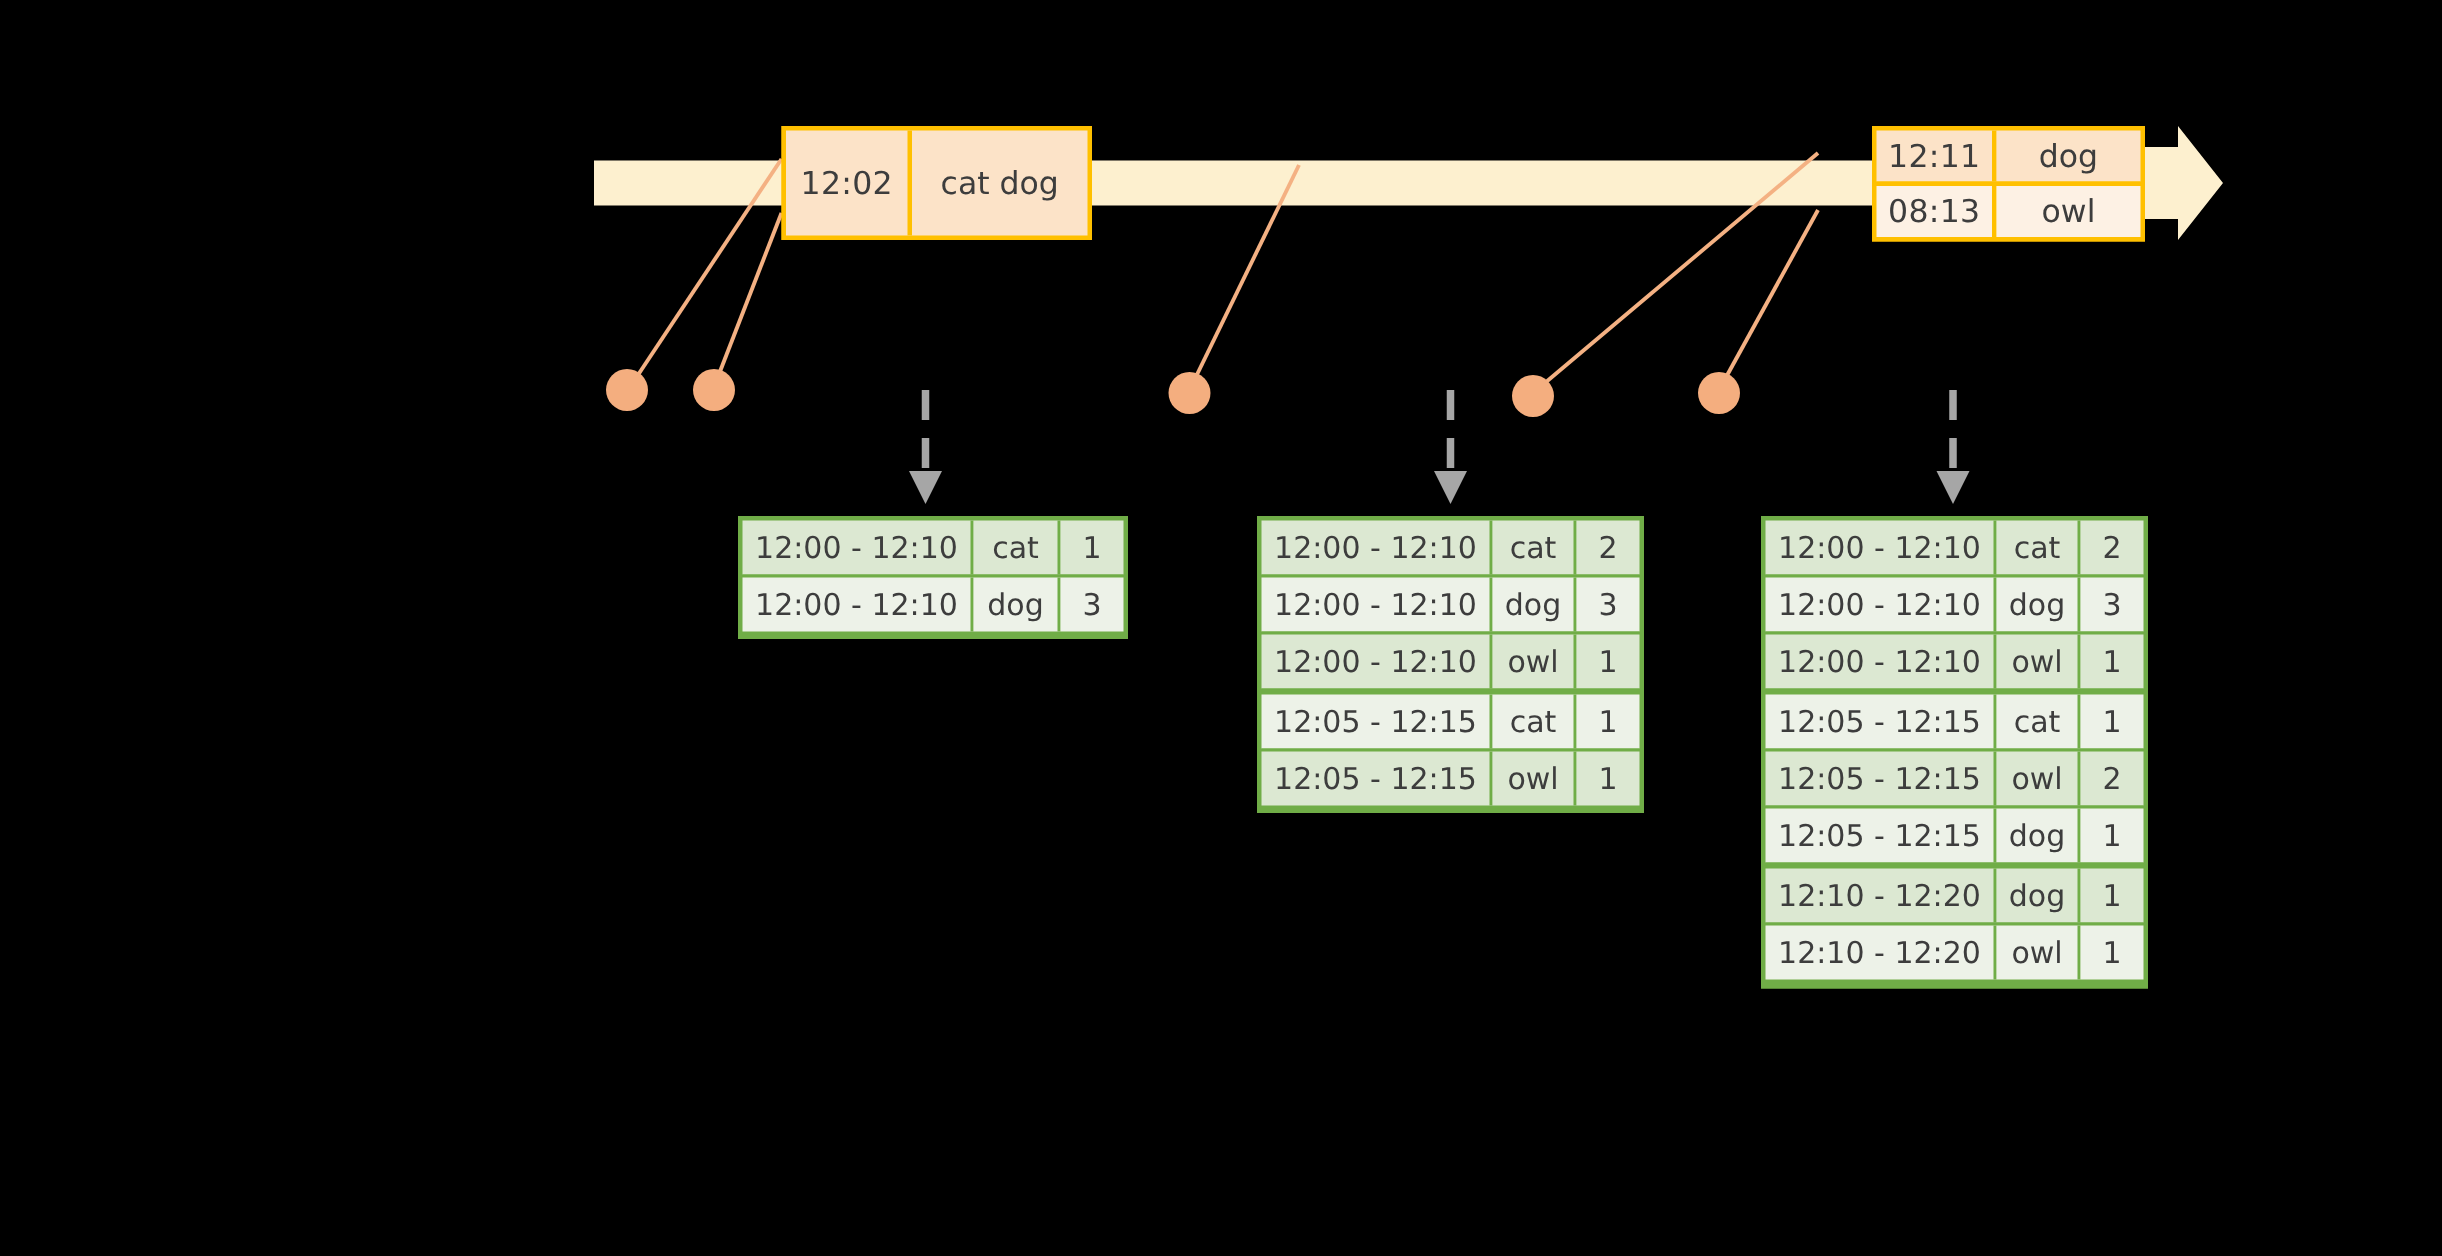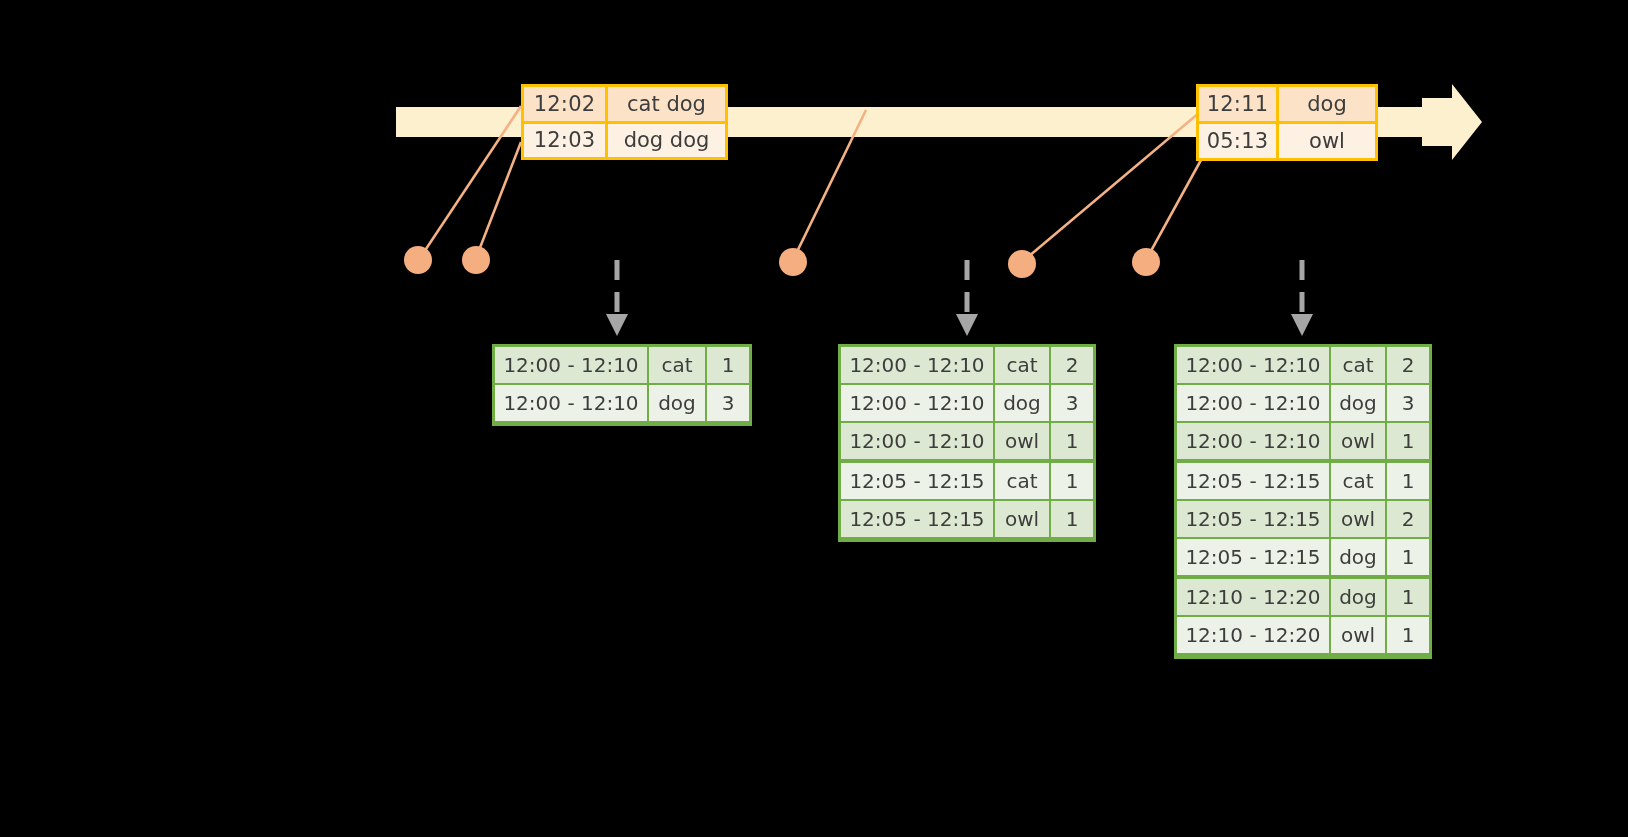--- a/index.html
+++ b/index.html
@@ -134,34 +134,30 @@
   <div class="dot" style="left:462px; top:224px; width:28px; height:28px;"></div>
   <div class="dot" style="left:779px; top:226px; width:28px; height:28px;"></div>
   <div class="dot" style="left:1008px; top:228px; width:28px; height:28px;"></div>
   <div class="dot" style="left:1132px; top:226px; width:28px; height:28px;"></div>
 
   <div class="event-group" style="left:521px; top:62px; width:207px; height:76px;">
     <div class="event-row shade-a">
       <div class="event-time" style="width:84px;">12:02</div>
       <div class="event-words">cat dog</div>
     </div>
-    <div class="event-row shade-b">
-      <div class="event-time" style="width:84px;">12:03</div>
-      <div class="event-words">dog dog</div>
-    </div>
-  </div>
-
-
-  <div class="event-group" style="left:1196px; top:62px; width:182px; height:77px;">
+  </div>
+
+
+  <div class="event-group" style="left:1248px; top:62px; width:182px; height:77px;">
     <div class="event-row shade-a">
       <div class="event-time" style="width:80px;">12:11</div>
       <div class="event-words">dog</div>
     </div>
     <div class="event-row shade-b">
-      <div class="event-time" style="width:80px;">05:13</div>
+      <div class="event-time" style="width:80px;">08:13</div>
       <div class="event-words">owl</div>
     </div>
   </div>
 
   <svg class="dash-arrow" style="left:605px; top:238px; width:24px; height:80px;" viewBox="0 0 24 80">
     <line x1="12" y1="0" x2="12" y2="58" stroke="#a6a6a6" stroke-width="5" stroke-dasharray="20,12"></line>
     <polygon points="1,54 23,54 12,76" fill="#a6a6a6"></polygon>
   </svg>
 
   <svg class="dash-arrow" style="left:955px; top:238px; width:24px; height:80px;" viewBox="0 0 24 80">

